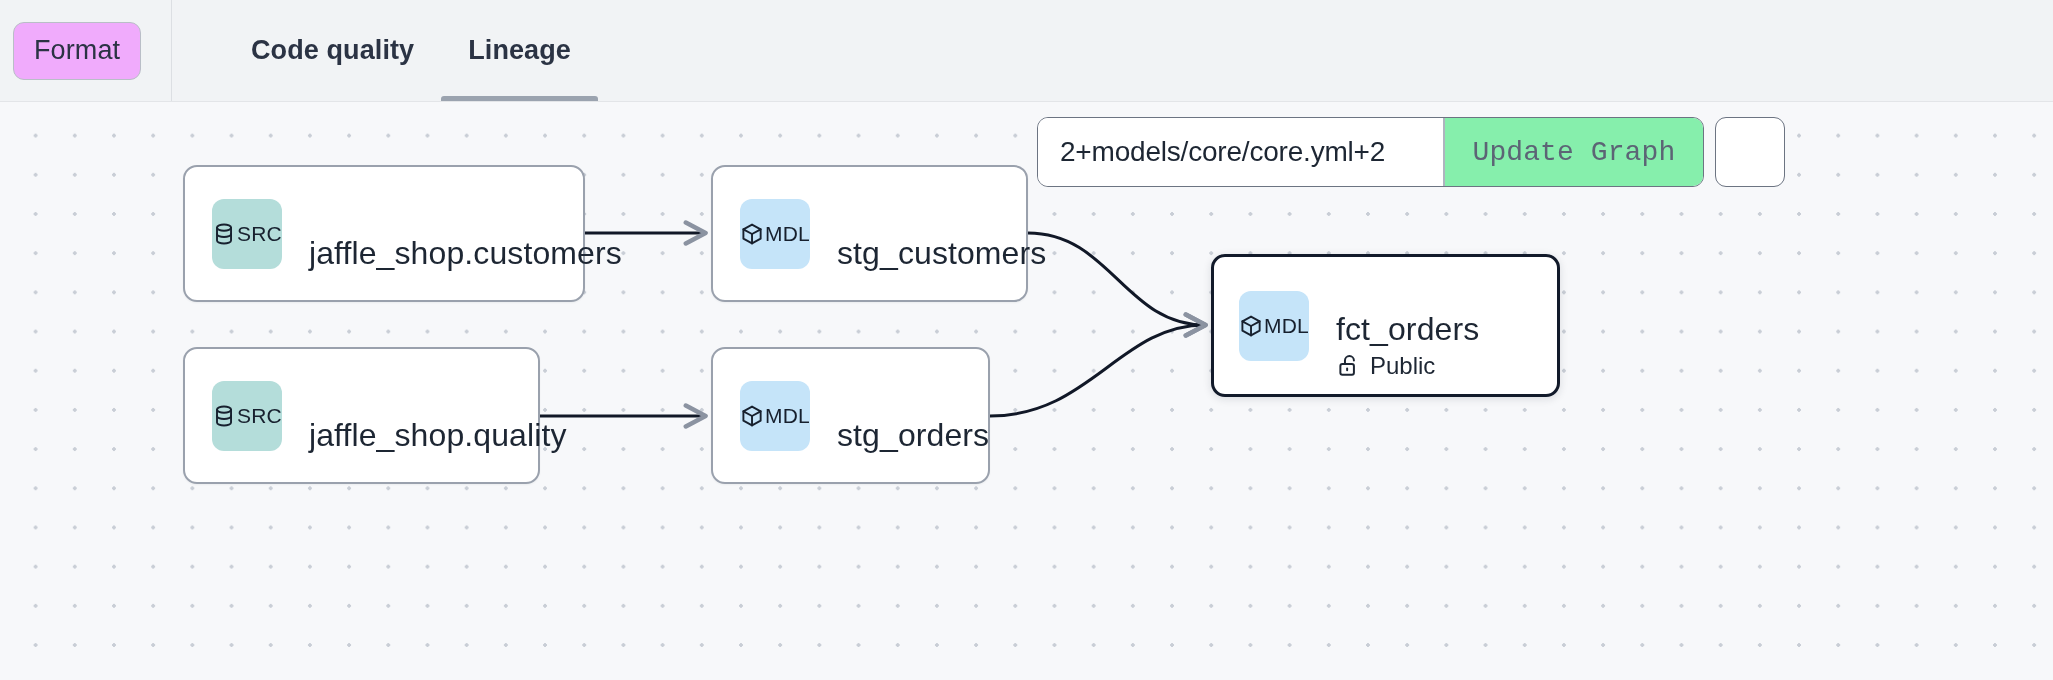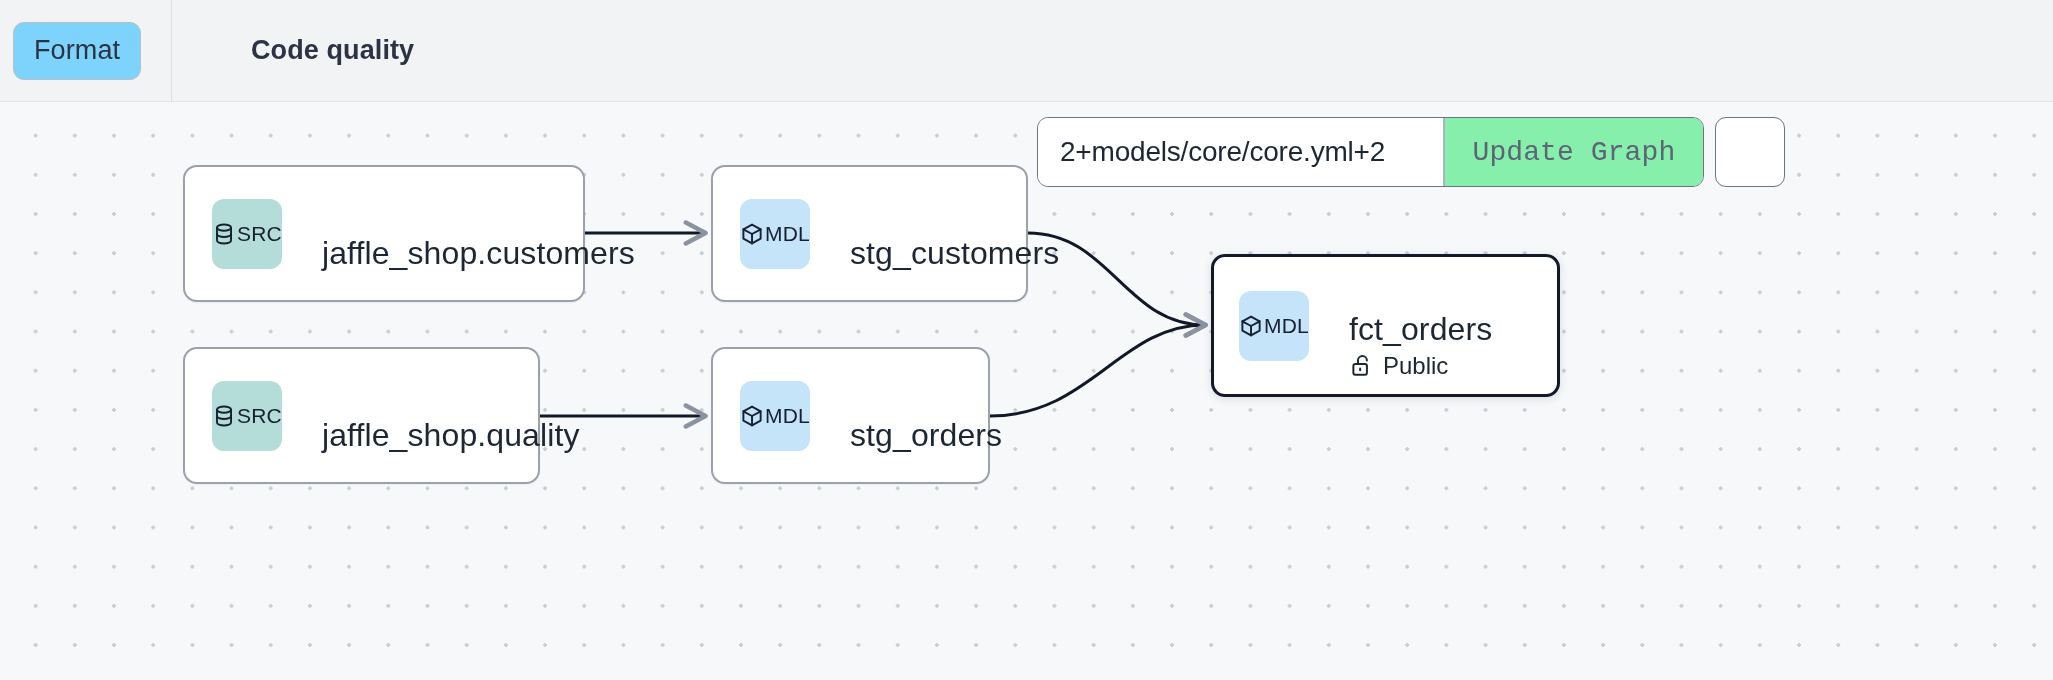--- a/index.html
+++ b/index.html
@@ -40,21 +40,21 @@
     padding-left: 13px;
     border-right: 1px solid #dcdfe3;
   }
 
   .format-button {
     display: inline-flex;
     align-items: center;
     justify-content: center;
     height: 58px;
     padding: 0 20px;
-    background: #7dd3fc;
+    background: #f0abfc;
     border: 1.5px solid #b9bec7;
     border-radius: 11px;
     font-size: 27px;
     color: #2b3344;
     letter-spacing: 0.1px;
     cursor: pointer;
   }
 
   .tabs {
     display: flex;
@@ -142,21 +142,21 @@
   .badge-text {
     font-size: 21px;
     line-height: 1;
     color: #17202e;
     letter-spacing: 0.2px;
   }
 
   .node-body {
     display: flex;
     flex-direction: column;
-    padding-left: 40px;
+    padding-left: 27px;
     padding-right: 26px;
     min-width: 0;
     margin-top: 39px;
   }
 
   .node-title {
     font-size: 32px;
     color: #1d2633;
     letter-spacing: 0.1px;
     white-space: nowrap;
@@ -254,20 +254,24 @@
   <div class="toolbar">
 
     <div class="format-zone">
       <button class="format-button">Format</button>
     </div>
 
     <div class="tabs">
       <div class="tab">
         <span>Code quality</span>
 
+      </div>
+      <div class="tab active">
+        <span>Lineage</span>
+        <span class="tab-underline"></span>
       </div>
     </div>
 
   </div>
 
   <div class="canvas">
 
     <svg class="edges-layer" viewBox="0 0 2053 578" width="2053" height="578">
       <defs>
         <marker id="arrowhead" markerWidth="9" markerHeight="9" refX="7.4" refY="4.5" orient="auto" markerUnits="strokeWidth">

